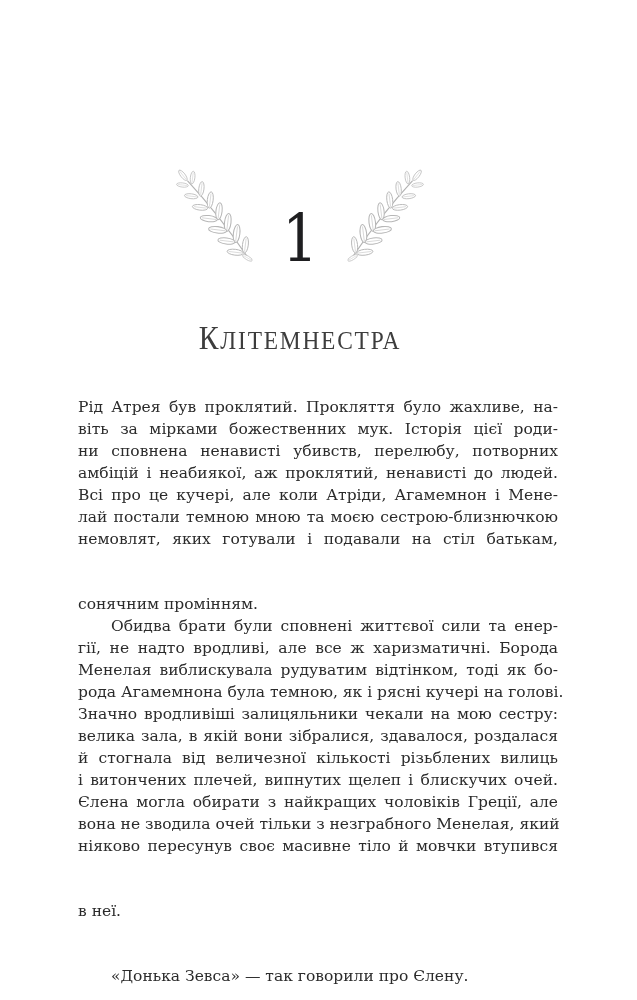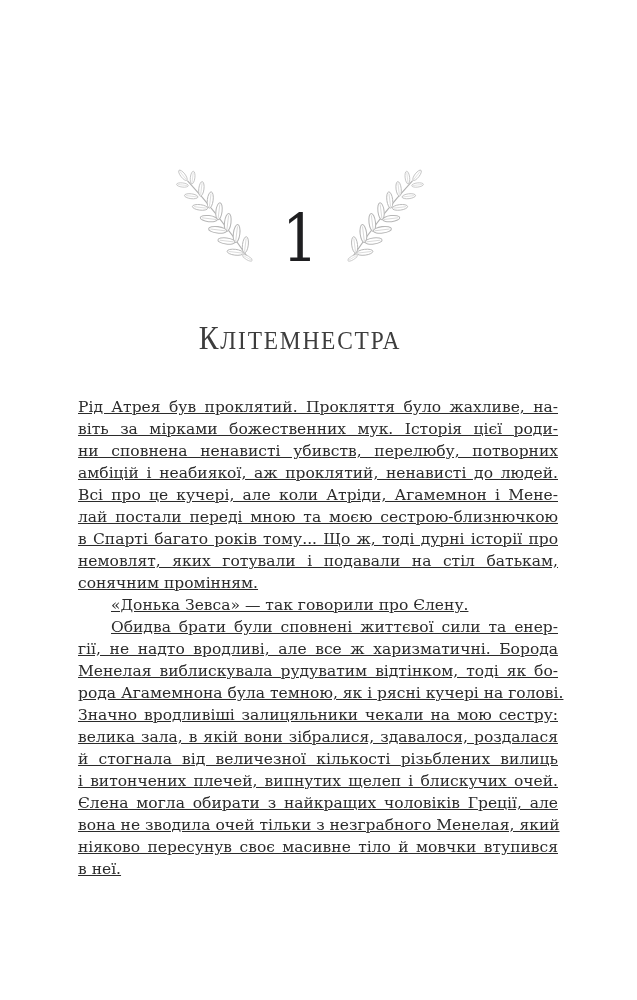--- a/index.html
+++ b/index.html
@@ -62,23 +62,22 @@
     width: 480px;
     font-size: 15.5px;
     line-height: 22px;
     color: #2b2b2b;
   }
   .line {
     text-align: justify;
     text-align-last: justify;
     text-justify: inter-word;
     white-space: nowrap;
-    text-decoration: underline;
   }
-  .line.para-end { text-align-last: left; }
+  .line.para-end { text-align-last: left; margin-top: 43px; }
   .line.indent { text-indent: 33px; }
 </style>
 </head>
 <body>
 
 <div class="page">
 
   <div class="ornament">
     <svg class="laurel left" viewBox="0 0 84 98" aria-hidden="true">
       <defs>
@@ -137,37 +136,36 @@
     <span class="initial">К</span><span class="rest">ЛІТЕМНЕСТРА</span>
   </div>
 
   <div class="body-text">
     <div class="paragraph">
       <div class="line">Рід Атрея був проклятий. Прокляття було жахливе, на-</div>
       <div class="line">віть за мірками божественних мук. Історія цієї роди-</div>
       <div class="line">ни сповнена ненависті убивств, перелюбу, потворних</div>
       <div class="line">амбіцій і неабиякої, аж проклятий, ненависті до людей.</div>
       <div class="line">Всі про це кучері, але коли Атріди, Агамемнон і Мене-</div>
-      <div class="line">лай постали переді мною та моєю сестрою-близнючкою</div>
-      <div class="line">в Спарті багато років тому... Що ж, тоді дурні історії про</div>
+      <div class="line">лай постали темною мною та моєю сестрою-близнючкою</div>
       <div class="line">немовлят, яких готували і подавали на стіл батькам,</div>
       <div class="line para-end">сонячним промінням.</div>
-    </div>
-    <div class="paragraph">
-      <div class="line indent para-end">«Донька Зевса» — так говорили про Єлену.</div>
     </div>
     <div class="paragraph">
       <div class="line indent">Обидва брати були сповнені життєвої сили та енер-</div>
       <div class="line">гії, не надто вродливі, але все ж харизматичні. Борода</div>
       <div class="line">Менелая виблискувала рудуватим відтінком, тоді як бо-</div>
       <div class="line">рода Агамемнона була темною, як і рясні кучері на голові.</div>
       <div class="line">Значно вродливіші залицяльники чекали на мою сестру:</div>
       <div class="line">велика зала, в якій вони зібралися, здавалося, роздалася</div>
       <div class="line">й стогнала від величезної кількості різьблених вилиць</div>
       <div class="line">і витончених плечей, випнутих щелеп і блискучих очей.</div>
       <div class="line">Єлена могла обирати з найкращих чоловіків Греції, але</div>
       <div class="line">вона не зводила очей тільки з незграбного Менелая, який</div>
       <div class="line">ніяково пересунув своє масивне тіло й мовчки втупився</div>
       <div class="line para-end">в неї.</div>
     </div>
+    <div class="paragraph">
+      <div class="line indent para-end">«Донька Зевса» — так говорили про Єлену.</div>
+    </div>
   </div>
 
 </div>
 
 </body></html>

